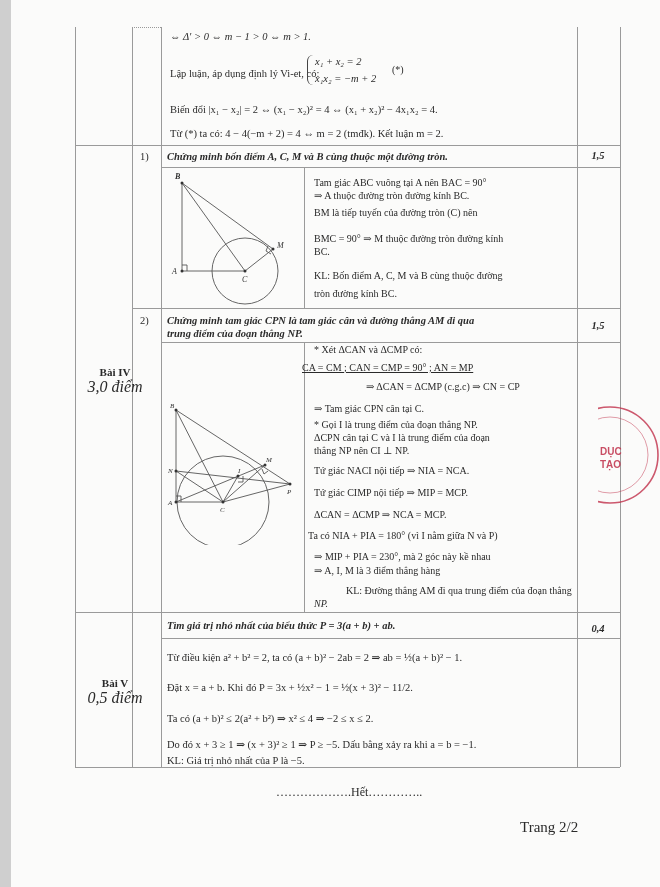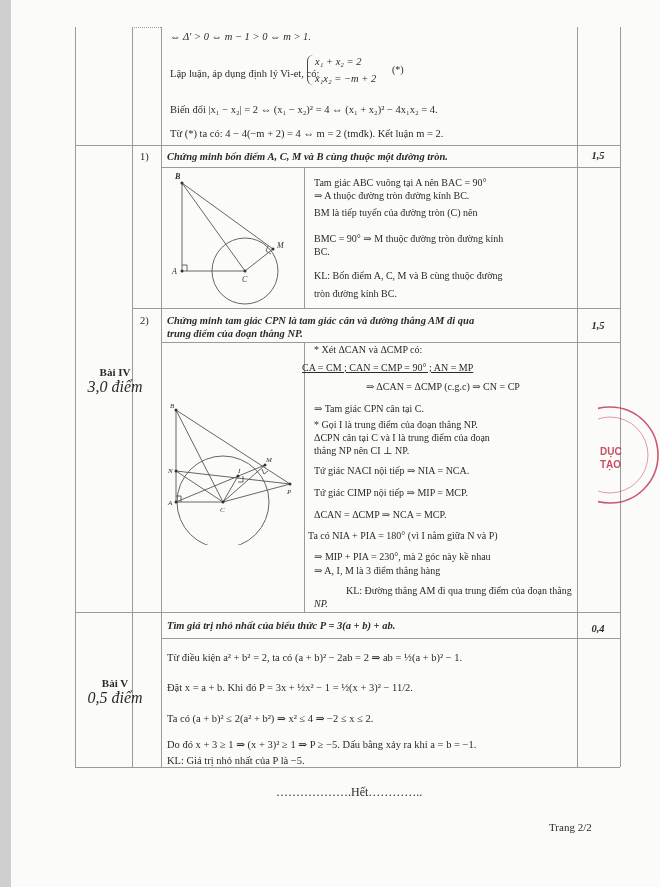--- a/index.html
+++ b/index.html
@@ -165,21 +165,21 @@
   <div class="txt bold-it" style="left:167px; top:619px;">Tìm giá trị nhỏ nhất của biểu thức P = 3(a + b) + ab.</div>
   <div class="score" style="left:578px; top:623px;">0,4</div>
   <div class="txt" style="left:167px; top:651px;">Từ điều kiện a² + b² = 2, ta có (a + b)² − 2ab = 2 ⇒ ab = ½(a + b)² − 1.</div>
   <div class="txt" style="left:167px; top:681px;">Đặt x = a + b. Khi đó P = 3x + ½x² − 1 = ½(x + 3)² − 11/2.</div>
   <div class="txt" style="left:167px; top:712px;">Ta có (a + b)² ≤ 2(a² + b²) ⇒ x² ≤ 4 ⇒ −2 ≤ x ≤ 2.</div>
   <div class="txt" style="left:167px; top:738px;">Do đó x + 3 ≥ 1 ⇒ (x + 3)² ≥ 1 ⇒ P ≥ −5. Dấu bằng xảy ra khi a = b = −1.</div>
   <div class="txt" style="left:167px; top:754px;">KL: Giá trị nhỏ nhất của P là −5.</div>
 </div>
 
 <div class="txt" style="left:276px; top:786px; font-size:12px;">……………….Hết…………..</div>
-<div class="txt" style="left:549px; top:821px; font-size:11px;">Trang 2/2</div>
+<div class="txt" style="left:520px; top:821px; font-size:15px;">Trang 2/2</div>
 
 <div class="stamp">
   <svg width="62" height="105">
     <circle cx="12" cy="52" r="48" fill="none" stroke="#c0304a" stroke-width="1.6" opacity="0.8"></circle>
     <circle cx="12" cy="52" r="38" fill="none" stroke="#c0304a" stroke-width="0.8" opacity="0.6"></circle>
     <text x="2" y="52" font-size="10" font-weight="bold" fill="#c0304a" font-family="Liberation Sans, sans-serif" opacity="0.85">DỤC</text>
     <text x="2" y="65" font-size="10" font-weight="bold" fill="#c0304a" font-family="Liberation Sans, sans-serif" opacity="0.85">TẠO</text>
   </svg>
 </div>
 

